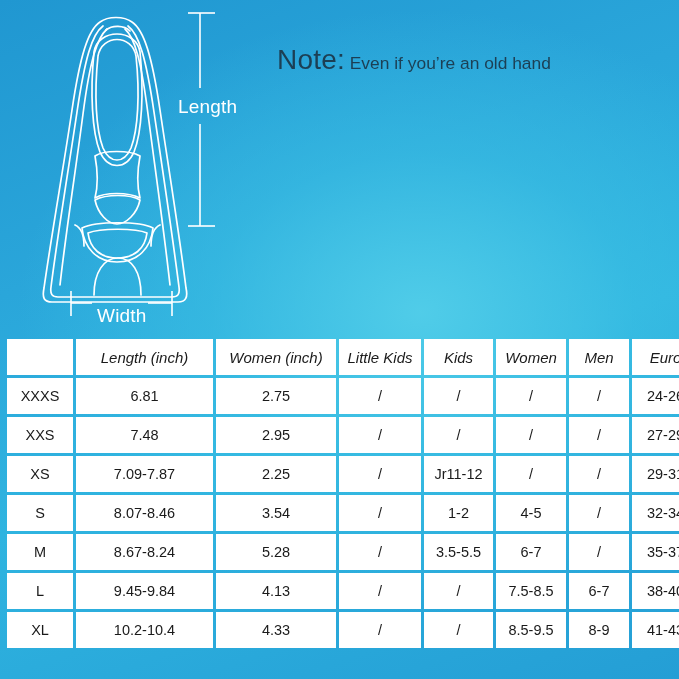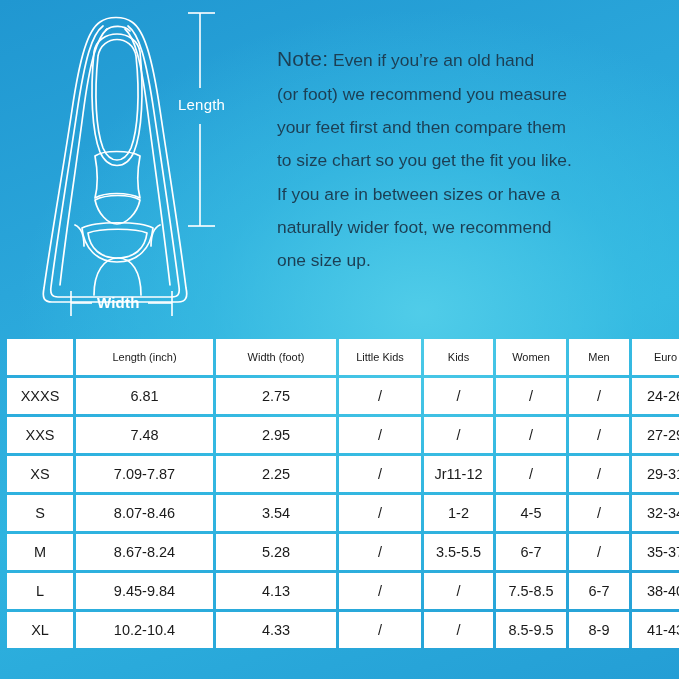--- a/index.html
+++ b/index.html
@@ -29,44 +29,43 @@
     left: 0;
     top: 0;
     width: 290px;
     height: 330px;
   }
   #illustration svg { display: block; }
 
   .dim-label {
     position: absolute;
     color: #ffffff;
-    font-size: 15px;
+    font-size: 19px;
     letter-spacing: 0.2px;
     white-space: nowrap;
   }
   #length-label {
     left: 178px;
     top: 96px;
   }
   #width-label {
     left: 97px;
-    top: 294px;
-    font-weight: bold;
+    top: 305px;
   }
 
   
   #note-block {
     position: absolute;
     left: 277px;
     top: 44px;
     width: 392px;
   }
   #note-heading {
     display: inline;
-    font-size: 21px;
+    font-size: 28px;
     color: #1c3f54;
     letter-spacing: 0.2px;
     vertical-align: baseline;
     text-align: center;
   }
   #note-body {
     display: inline;
     font-size: 17.4px;
     color: #1c3f54;
     line-height: 33px;
@@ -98,21 +97,21 @@
     color: #1a1a1a;
     font-weight: normal;
     font-size: 14.5px;
     text-align: center;
     vertical-align: middle;
     height: 36px;
     padding: 0 2px;
     overflow: hidden;
     white-space: nowrap;
   }
-  table#size-table th { font-size: 11px; }
+  table#size-table th { font-size: 15px; font-style: italic; }
   col.c-size   { width: 66px; }
   col.c-len    { width: 137px; }
   col.c-wid    { width: 120px; }
   col.c-lk     { width: 82px; }
   col.c-kids   { width: 69px; }
   col.c-women  { width: 70px; }
   col.c-men    { width: 60px; }
   col.c-euro   { width: 67px; }
 </style>
 </head>
@@ -178,45 +177,39 @@
         <line x1="172" y1="291" x2="172" y2="316"></line>
       </g>
     </svg>
 
     <div class="dim-label" id="length-label">Length</div>
     <div class="dim-label" id="width-label">Width</div>
   </div>
 
   <div id="note-block">
     <span id="note-heading">Note:</span><span id="note-body"> Even if you’re an old hand</span>
-    <div id="note-lines" style="white-space: pre-line;">(or foot) we recommend you measure
-your feet first and then compare them
-to size chart so you get the fit you like.
-If you are in between sizes or have a
-naturally wider foot, we recommend
-one size up.</div>
   </div>
 
   <div id="size-table-wrap">
     <table id="size-table">
       <colgroup>
         <col class="c-size">
           <col class="c-len">
           <col class="c-wid">
           <col class="c-lk">
         <col class="c-kids">
           <col class="c-women">
           <col class="c-men">
           <col class="c-euro">
       </colgroup>
       <thead>
         <tr>
             <th></th>
             <th>Length (inch)</th>
-            <th>Width (foot)</th>
+            <th>Women (inch)</th>
             <th>Little Kids</th>
             <th>Kids</th>
             <th>Women</th>
             <th>Men</th>
             <th>Euro</th>
           </tr>
       </thead>
       <tbody>
           <tr>
             <td>XXXS</td>

